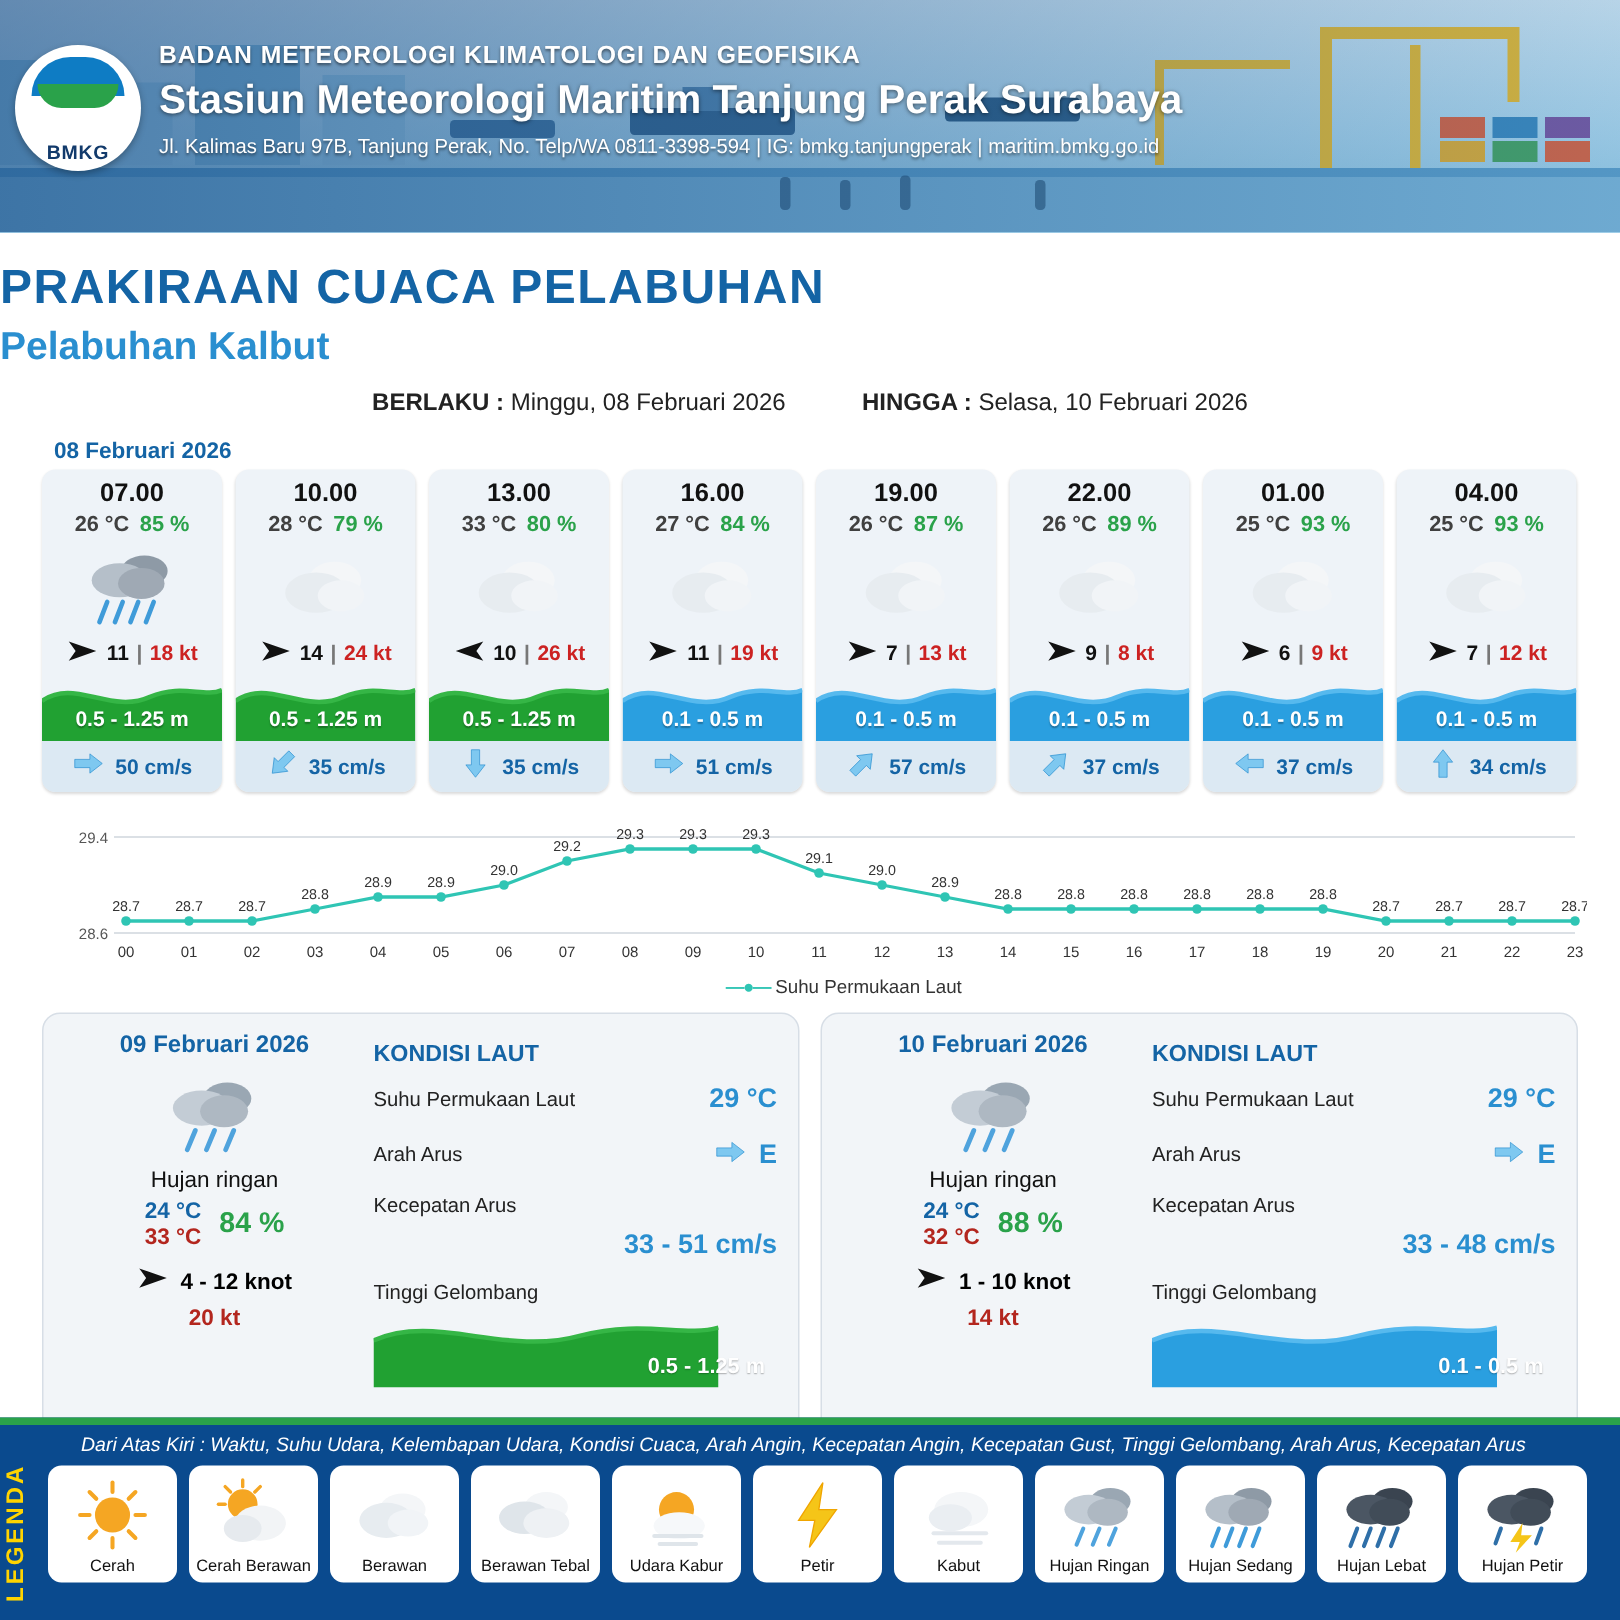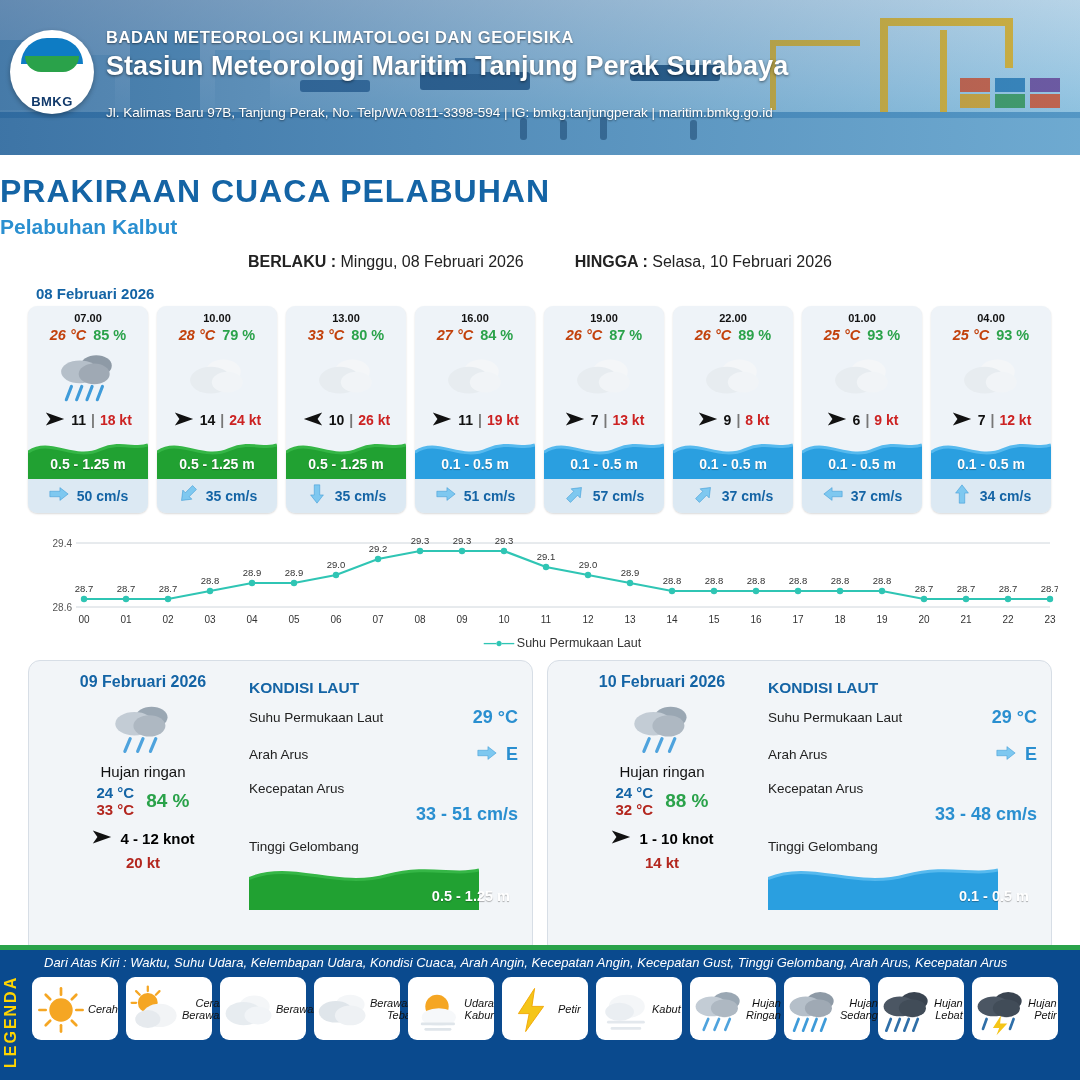--- a/index.html
+++ b/index.html
@@ -19,56 +19,56 @@
     overflow:hidden;
   }
   .hdr-sky { position:absolute; inset:0; }
   .hdr-overlay {
     position:absolute; left:0; top:0; width:1080px; height:155px;
     background:linear-gradient(90deg, rgba(10,60,120,.55) 0%, rgba(10,60,120,.30) 55%, rgba(10,60,120,.12) 100%);
   }
   .hdr-text { position:absolute; left:106px; top:28px; color:#ffffff; }
   .hdr-line1 { font-size:16.5px; font-weight:bold; letter-spacing:.6px; text-shadow:0 1px 2px rgba(0,0,0,.5);}
   .hdr-line2 { font-size:27px; font-weight:bold; margin-top:4px; text-shadow:0 1px 3px rgba(0,0,0,.55);}
-  .hdr-line3 { font-size:13.5px; margin-top:23px; text-shadow:0 1px 2px rgba(0,0,0,.55);}
+  .hdr-line3 { font-size:13.5px; margin-top:8px; text-shadow:0 1px 2px rgba(0,0,0,.55);}
   .logo {
     position:absolute; left:10px; top:30px; width:84px; height:84px; border-radius:50%;
     background:#ffffff; display:flex; flex-direction:column; align-items:center; justify-content:center;
     box-shadow:0 2px 5px rgba(0,0,0,.3);
   }
   .logo .lg-top { width:62px; height:40px; position:relative; }
   .logo .lg-arc { position:absolute; left:0; top:2px; width:62px; height:26px;
      border-radius:31px 31px 0 0; background:#0e7cc4; }
   .logo .lg-wave { position:absolute; left:4px; top:20px; width:54px; height:16px; background:#2aa24a;
      border-radius:0 0 26px 26px; }
   .logo .lg-txt { font-size:13px; font-weight:bold; color:#123a6b; letter-spacing:.5px; margin-top:18px;}
 
   
   .title-block { text-align:left; margin-top:18px; }
   .title-main { font-size:32px; font-weight:bold; color:#1464a5; letter-spacing:1px; }
-  .title-sub { font-size:21px; font-weight:bold; color:#2a8fd0; margin-top:5px; }
+  .title-sub { font-size:26px; font-weight:bold; color:#2a8fd0; margin-top:5px; }
   .valid-row { margin-top:14px; text-align:center; font-size:16px; color:#222; }
   .valid-row .lbl { font-weight:bold; }
   .valid-row .gap { display:inline-block; width:42px; }
 
   
   .date-label {
     margin:14px 0 4px 36px; font-size:15px; font-weight:bold; color:#1464a5;
   }
 
   
   .cards { display:flex; gap:9px; padding:0 28px; }
   .card {
     width:120px; background:#eef3f8; border-radius:9px; overflow:hidden;
     box-shadow:0 1px 2px rgba(0,0,0,.15);
     display:flex; flex-direction:column; align-items:center;
   }
-  .c-time { font-size:11px; font-weight:bold; color:#111; margin-top:6px; }
+  .c-time { font-size:17px; font-weight:bold; color:#111; margin-top:6px; }
   .c-tr { display:flex; gap:7px; align-items:baseline; margin-top:3px; }
-  .c-temp { font-size:14.5px; font-weight:bold; color:#c2410c;font-style:italic; }
+  .c-temp { font-size:14.5px; font-weight:bold; color:#404040; }
   .c-hum { font-size:14.5px; font-weight:bold; color:#2aa24a; }
   .c-icon { height:62px; width:100%; display:flex; align-items:center; justify-content:center; margin-top:2px;}
   .c-wind { display:flex; align-items:center; gap:5px; font-size:14px; font-weight:bold; height:26px;}
   .c-wind .ws { color:#111; }
   .c-wind .sep { color:#777; }
   .c-gust { color:#cc2222;text-align:center; }
   .c-wave { width:100%; height:46px; position:relative; display:flex; align-items:flex-end; justify-content:center;}
   .c-wave .wavebg { position:absolute; left:0; bottom:0; width:100%; height:46px; }
   .c-wave .wv-txt { position:relative; z-index:2; font-size:14px; color:#fff; font-weight:bold; padding-bottom:7px; text-shadow:0 1px 1px rgba(0,0,0,.3);}
   .c-cur { width:100%; height:34px; background:#dce9f3; display:flex; align-items:center; justify-content:center; gap:7px;}
@@ -113,28 +113,28 @@
     background:linear-gradient(180deg,#0b4f97 0%,#0a4párt 0%,#0a4a8e 100%);
     background:#0a4a8e;
   }
   .legend-strip { position:absolute; left:0; top:0; width:1080px; height:5px; background:#2aa24a;}
   .legend-vert {
     position:absolute; left:2px; top:22px; width:28px; height:110px;
     color:#ffd400; font-size:16px; font-weight:bold; letter-spacing:2px;
     writing-mode:vertical-rl; transform:rotate(180deg); text-align:center;
   }
   .legend-note {
-    position:absolute; left:44px; top:10px; color:#ffffff; font-size:13px; font-style:italic;
+    position:absolute; left:54px; top:10px; color:#ffffff; font-size:13px; font-style:italic;
   }
   .legend-items {
     position:absolute; left:32px; top:32px; width:1042px; display:flex; gap:8px;
   }
   .li {
-    width:86px; background:#ffffff; border-radius:9px; padding:5px 2px 2px 2px; text-align:right;
-    display:flex; flex-direction:row; align-items:center;font-style:italic;
+    width:86px; background:#ffffff; border-radius:9px; padding:5px 2px 2px 2px; text-align:center;
+    display:flex; flex-direction:column; align-items:center;
   }
   .li-ico { height:56px; display:flex; align-items:center; justify-content:center;}
   .li-lbl { font-size:11px; color:#111; padding-bottom:3px;}
 </style>
 </head>
 <body>
 
 <div class="header">
   <svg class="hdr-sky" width="1080" height="155" viewBox="0 0 1080 155">
     <defs>

